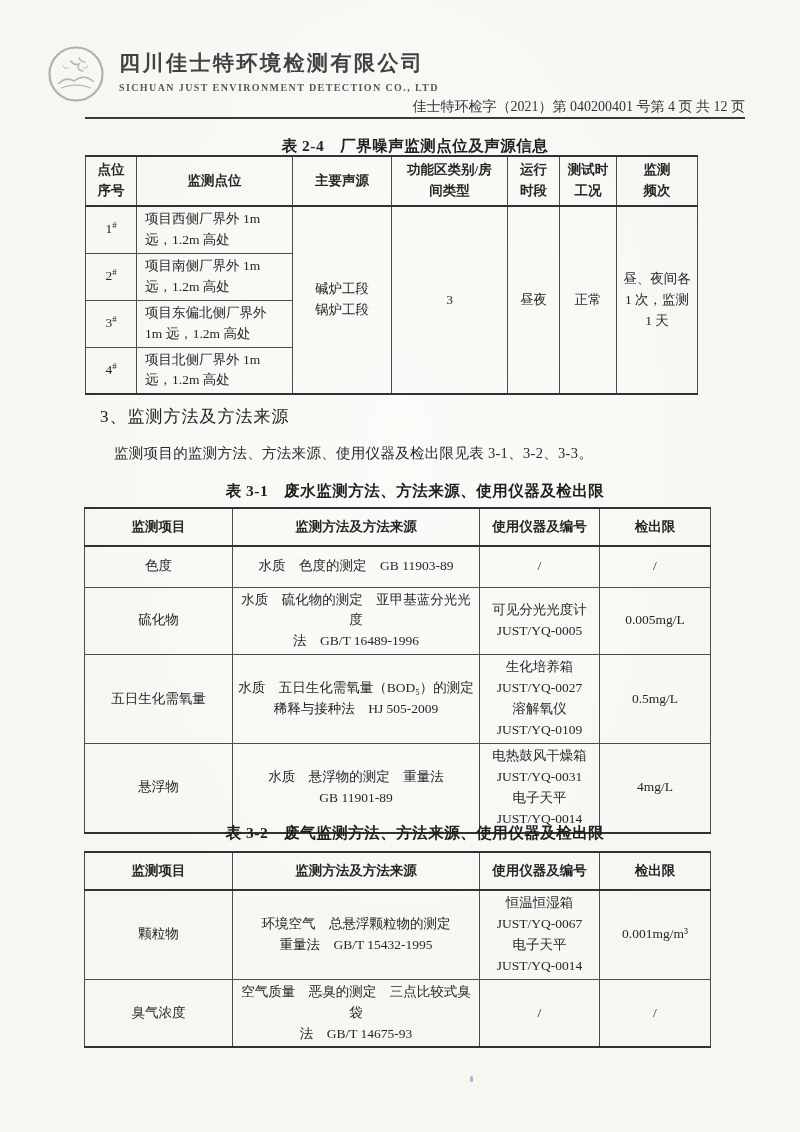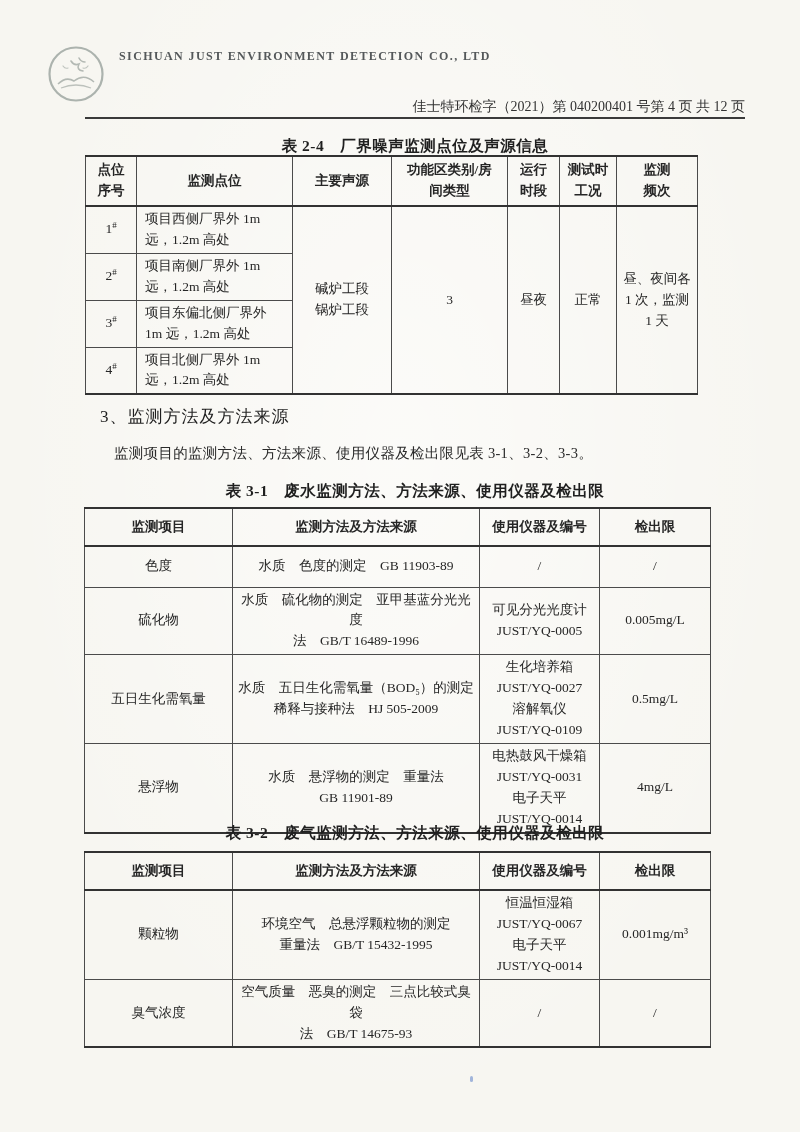--- a/index.html
+++ b/index.html
@@ -9,21 +9,21 @@
     position:relative; width:800px; height:1132px;
     background:#f7f6f1;
     background-image: radial-gradient(ellipse at 50% 40%, rgba(255,255,255,.55), rgba(0,0,0,0) 70%);
     font-family:"Liberation Serif","DejaVu Serif",serif;
     color:#2a2a2a; overflow:hidden;
   }
   
   .logo { position:absolute; left:46px; top:44px; width:60px; height:60px; opacity:.8; }
   .company { position:absolute; left:119px; top:49px; }
   .company-cn { font-size:21px; font-weight:600; letter-spacing:2.5px; color:#3f4345; }
-  .company-en { font-size:12px; font-weight:700; letter-spacing:1.4px; color:#54585a; }
+  .company-en { font-size:10px; font-weight:700; letter-spacing:1.4px; color:#54585a; margin-top:5px; }
   .docline { position:absolute; left:85px; top:98px; width:660px; display:flex; justify-content:flex-end; font-size:14px; color:#333; }
   .rule { position:absolute; left:85px; top:117px; width:660px; border-top:2.5px solid #3a3a3a; }
 
   .caption { position:absolute; left:85px; width:660px; text-align:center; font-weight:bold; font-size:15.5px; color:#1f1f1f; letter-spacing:.5px; }
   .cap24 { top:128px;margin-top:8px; }
   .cap31 { top:481px; }
   .cap32 { top:823px; }
 
   table { position:absolute; border-collapse:collapse; table-layout:fixed; }
   th, td { border:1px solid #4b4b4b; text-align:center; vertical-align:middle; font-size:13.5px; color:#262626; padding:2px 4px; line-height:1.55; }
@@ -58,20 +58,21 @@
 <div class="page">
 
   <svg class="logo" viewBox="0 0 60 60">
     <circle cx="30" cy="30" r="26.5" fill="none" stroke="#9aa39e" stroke-width="2.2"></circle>
     <path d="M12 40 Q20 32 28 37 Q38 29 48 38" fill="none" stroke="#a3aaa5" stroke-width="1.6"></path>
     <path d="M15 44 Q30 38 45 44" fill="none" stroke="#aeb4af" stroke-width="1.3"></path>
     <path d="M25 17 q3 5 8 3 q-3 6 4 7 M33 14 q2 4 6 4" fill="none" stroke="#a3aaa5" stroke-width="1.6" stroke-linecap="round"></path>
     <path d="M17 22 q2 3 5 2 M42 22 q-2 3 -5 2" fill="none" stroke="#b2b8b3" stroke-width="1.2" stroke-linecap="round"></path>
   </svg>
   <div class="company">
+    <div class="company-cn">四川佳士特环境检测有限公司</div>
     <div class="company-en">SICHUAN JUST ENVIRONMENT DETECTION CO., LTD</div>
   </div>
   <div class="docline">
     <span>佳士特环检字（2021）第 040200401 号</span>
     <span>第 4 页 共 12 页</span>
   </div>
   <div class="rule"></div>
 
   <div class="caption cap24">表 2-4　厂界噪声监测点位及声源信息</div>
   <table class="t24">

